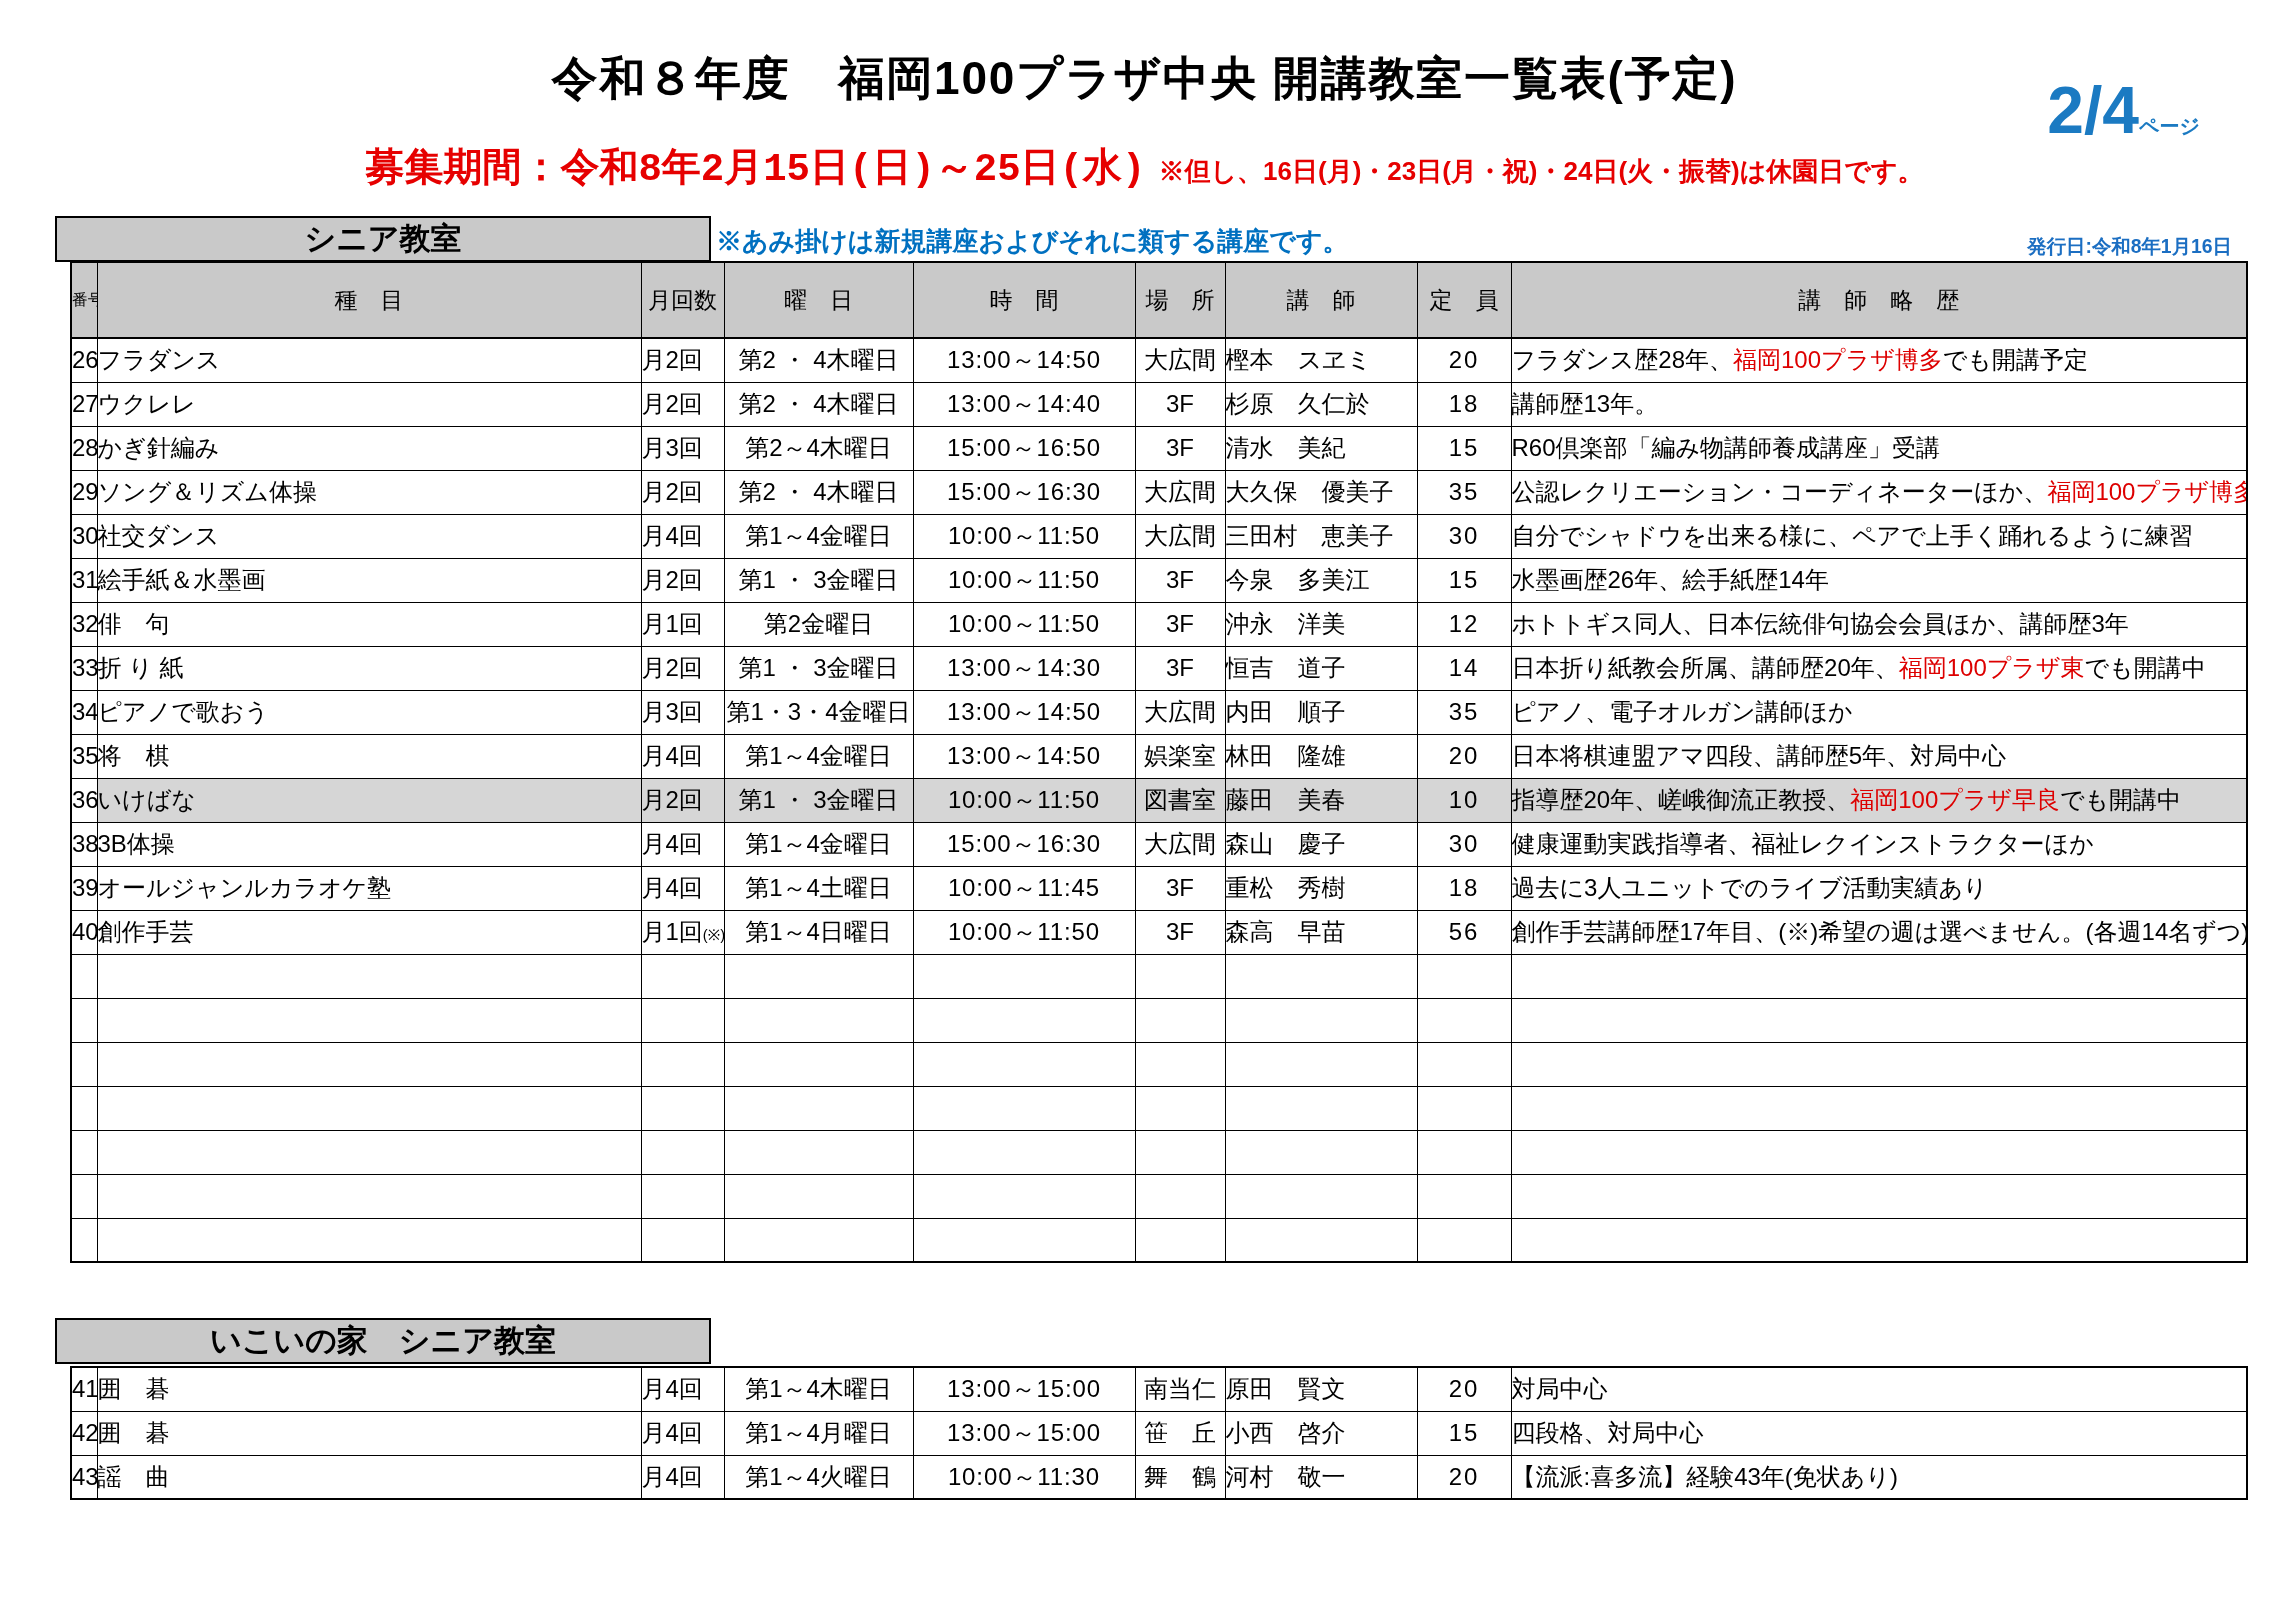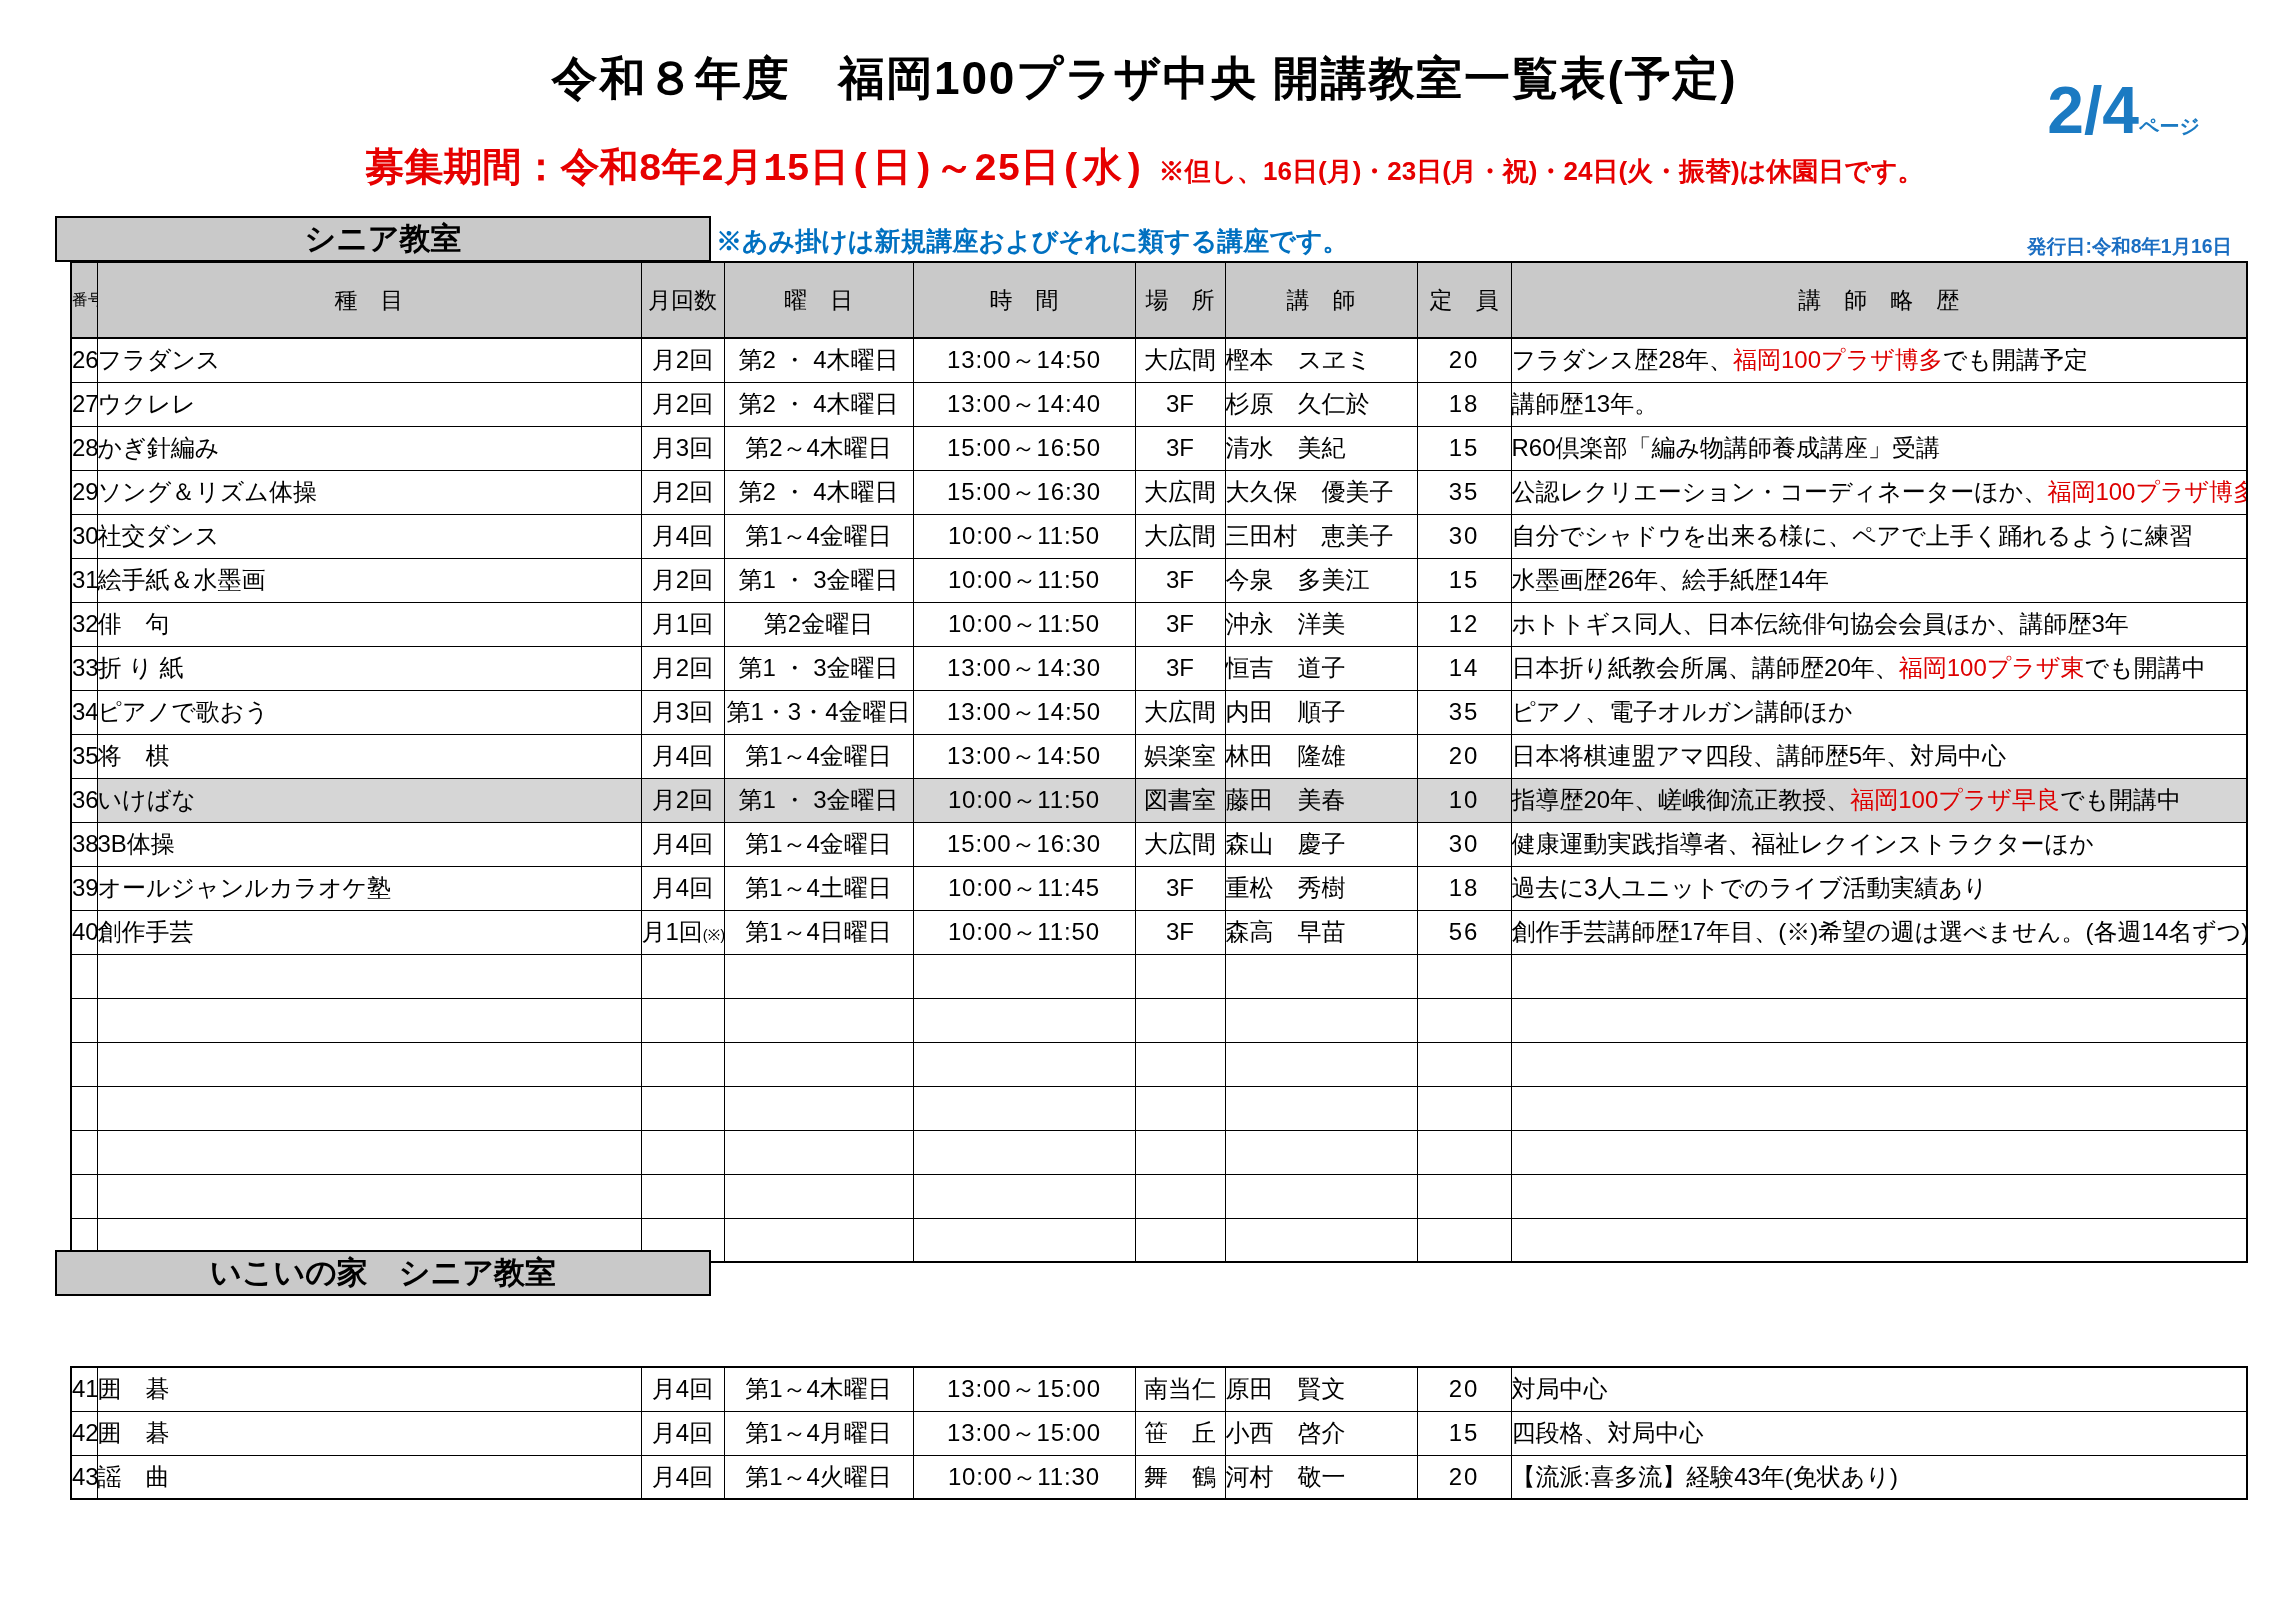--- a/index.html
+++ b/index.html
@@ -31,42 +31,42 @@
     position:absolute;right:57px;top:233px;color:#1b6ec2;
     font-size:19.4px;font-weight:bold;white-space:nowrap;
   }
   
   .band{
     position:absolute;left:55px;width:652px;height:42px;background:#c9c9c9;
     border:2.8px solid #000;text-align:center;font-size:31px;font-weight:bold;
     line-height:42px;
   }
   .band1{top:216px;}
-  .band2{top:1250px;}
+  .band2{top:1318px;}
   
   table.sched{
     position:absolute;left:70px;border-collapse:collapse;table-layout:fixed;
     width:2176px;background:#fff;
   }
   #table1{top:261px;}
   #table2{top:1366px;}
   table.sched td, table.sched th{
     border:1.8px solid #000;overflow:hidden;white-space:nowrap;
     font-size:24px;padding:0;
   }
   table.sched{border:2.8px solid #000;}
   #table1 thead th{
     background:#c9c9c9;height:74px;font-weight:normal;font-size:23px;
     border-bottom:2.8px solid #000;text-align:center;
   }
   #table1 thead th.h-no{font-size:15.7px;}
   table.sched tbody tr{height:44px;}
   td.c-no{text-align:center;font-size:21px;}
   td.c-subject{text-align:left;padding-left:7.4px;}
-  td.c-freq{text-align:center;font-size:23px;}
+  td.c-freq{font-size:23px;}
   td.c-freq .freq-note{font-size:14.8px;}
   td.c-day{text-align:center;font-size:23px;}
   td.c-time{text-align:center;font-size:25px;letter-spacing:0.9px;}
   td.c-place{text-align:center;font-size:23px;}
   td.c-teacher{text-align:left;padding-left:7.4px;}
   td.c-cap{text-align:center;font-size:24px;letter-spacing:1.8px;}
   td.c-bio{text-align:left;padding-left:7.4px;font-size:23px;}
   td.shaded{background:#d6d6d6;}
   .red{color:#dd0000;}
 </style>

